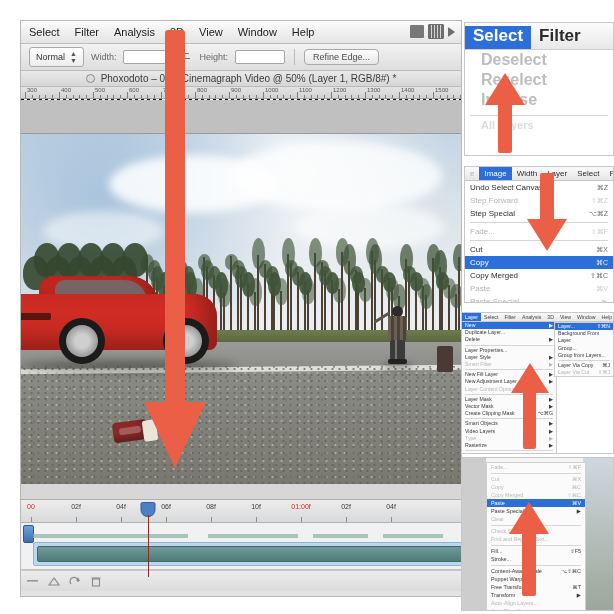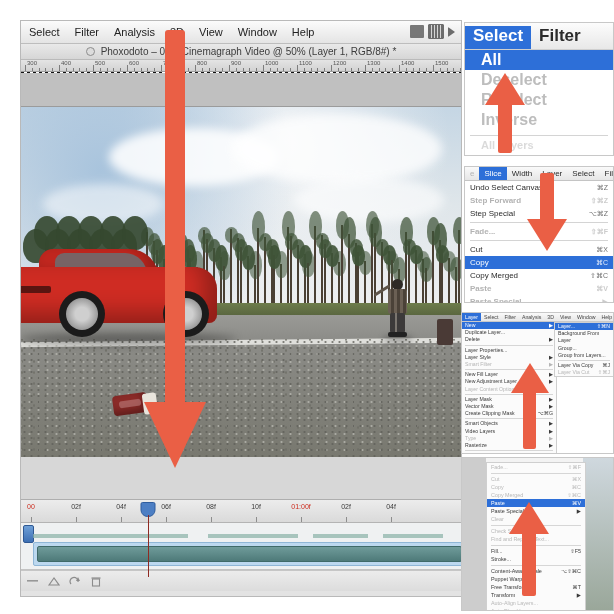--- a/index.html
+++ b/index.html
@@ -136,21 +136,21 @@
   .tlstrip i{position:absolute;top:0;height:4px;background:#8fb4ab;opacity:.75;}
   .tlfoot{height:20px;background:linear-gradient(#ececec,#dcdcdc);display:flex;align-items:center;
           gap:9px;padding-left:6px;border-top:1px solid #c6c6c6;}
   .fico{width:12px;height:11px;opacity:.72;}
 
   
   .card{position:absolute;background:#fff;border:1px solid #c8c8c8;overflow:hidden;}
   .mrow{display:flex;align-items:center;font-size:8px;line-height:11px;padding:1px 5px;
         color:#2b2b2b;white-space:nowrap;justify-content:space-between;}
   .mrow .k{color:#6f6f6f;font-size:7px;margin-left:8px;}
-  .mrow.dim{color:#b3b3b3;font-weight:bold;}
+  .mrow.dim{color:#b3b3b3;}
   .mrow.dim .k{color:#cccccc;}
   .mrow.sel{background:#2d6fd8;color:#fff;}
   .mrow.sel .k{color:#e3ecfb;}
   .msep{height:1px;background:#d4d4d4;margin:2px 5px;}
   .mbar{display:flex;align-items:center;font-size:8px;background:linear-gradient(#fafafa,#e6e6e6);
         border-bottom:1px solid #c4c4c4;height:13px;}
   .mbar .mt{padding:0 5px;color:#2b2b2b;}
   .mbar .mt.act{background:#2d6fd8;color:#fff;height:13px;line-height:13px;}
   .mbar .mt.dim{color:#b4b4b4;}
 
@@ -200,20 +200,33 @@
       <span class="mi">View</span>
       <span class="mi">Window</span>
       <span class="mi">Help</span>
       <span class="mb-icons">
         <span class="mb-ic"></span>
         <span class="mb-ic film"></span>
         <span class="mb-ic tri"></span>
       </span>
     </div>
 
+    <div class="optbar">
+      <span class="pill">
+        <span>Normal</span>
+        <span class="arrows">▲<br>▼</span>
+      </span>
+      <span class="lbl">Width:</span>
+      <span class="field"></span>
+      <span class="swapico"></span>
+      <span class="lbl">Height:</span>
+      <span class="field"></span>
+      <span class="vsep"></span>
+      <span class="btn">Refine Edge...</span>
+    </div>
 
     <div class="doctab">
       <span class="closeb"></span>
       <span class="t">Phoxodoto – 03 – Cinemagraph Video @ 50% (Layer 1, RGB/8#) *</span>
     </div>
 
     <div class="ruler" id="ruler">
         <span class="rl" style="left: 6px;">300</span>
         <span class="tick" style="left: 4px; height: 6px;"></span>
         <span class="tick" style="left: 10.8px; height: 3px;"></span>
@@ -532,39 +545,38 @@
       <polygon points="4,372 66,372 35,438"></polygon>
       </g>
   </svg>
 
   <div class="card" id="card1">
     <div class="hdr">
       <span class="tm act">Select</span>
       <span class="tm">Filter</span>
     </div>
     <div>
-      <div class="bigrow sel">All</div>
       <div class="bigrow strong">Deselect</div>
       <div class="bigrow strong">Reselect</div>
       <div class="bigrow strong">Inverse</div>
       <div class="msep" style="margin-top:5px;"></div>
       <div class="bigrow strong" style="font-size:11px;opacity:.55;">All Layers</div>
     </div>
     <svg class="cardarrow" style="left:18px;top:48px;width:44px;height:82px;" viewBox="0 0 44 82">
       <g class="upA" fill="#ea5f45">
           <rect x="15" y="30" width="14" height="52" rx="2"></rect>
           <polygon points="2,34 42,34 22,2"></polygon>
         </g>
     </svg>
   </div>
 
   <div class="card" id="card2">
     <div class="mbar">
       <span class="mt dim">e</span>
-      <span class="mt act">Slice</span>
+      <span class="mt act">Image</span>
       <span class="mt">Width</span>
       <span class="mt">Layer</span>
       <span class="mt">Select</span>
       <span class="mt">Filter</span>
     </div>
     <div id="card2list">
         <div class="mrow">
           <span>Undo Select Canvas</span>
           <span class="k">⌘Z</span>
         </div>

